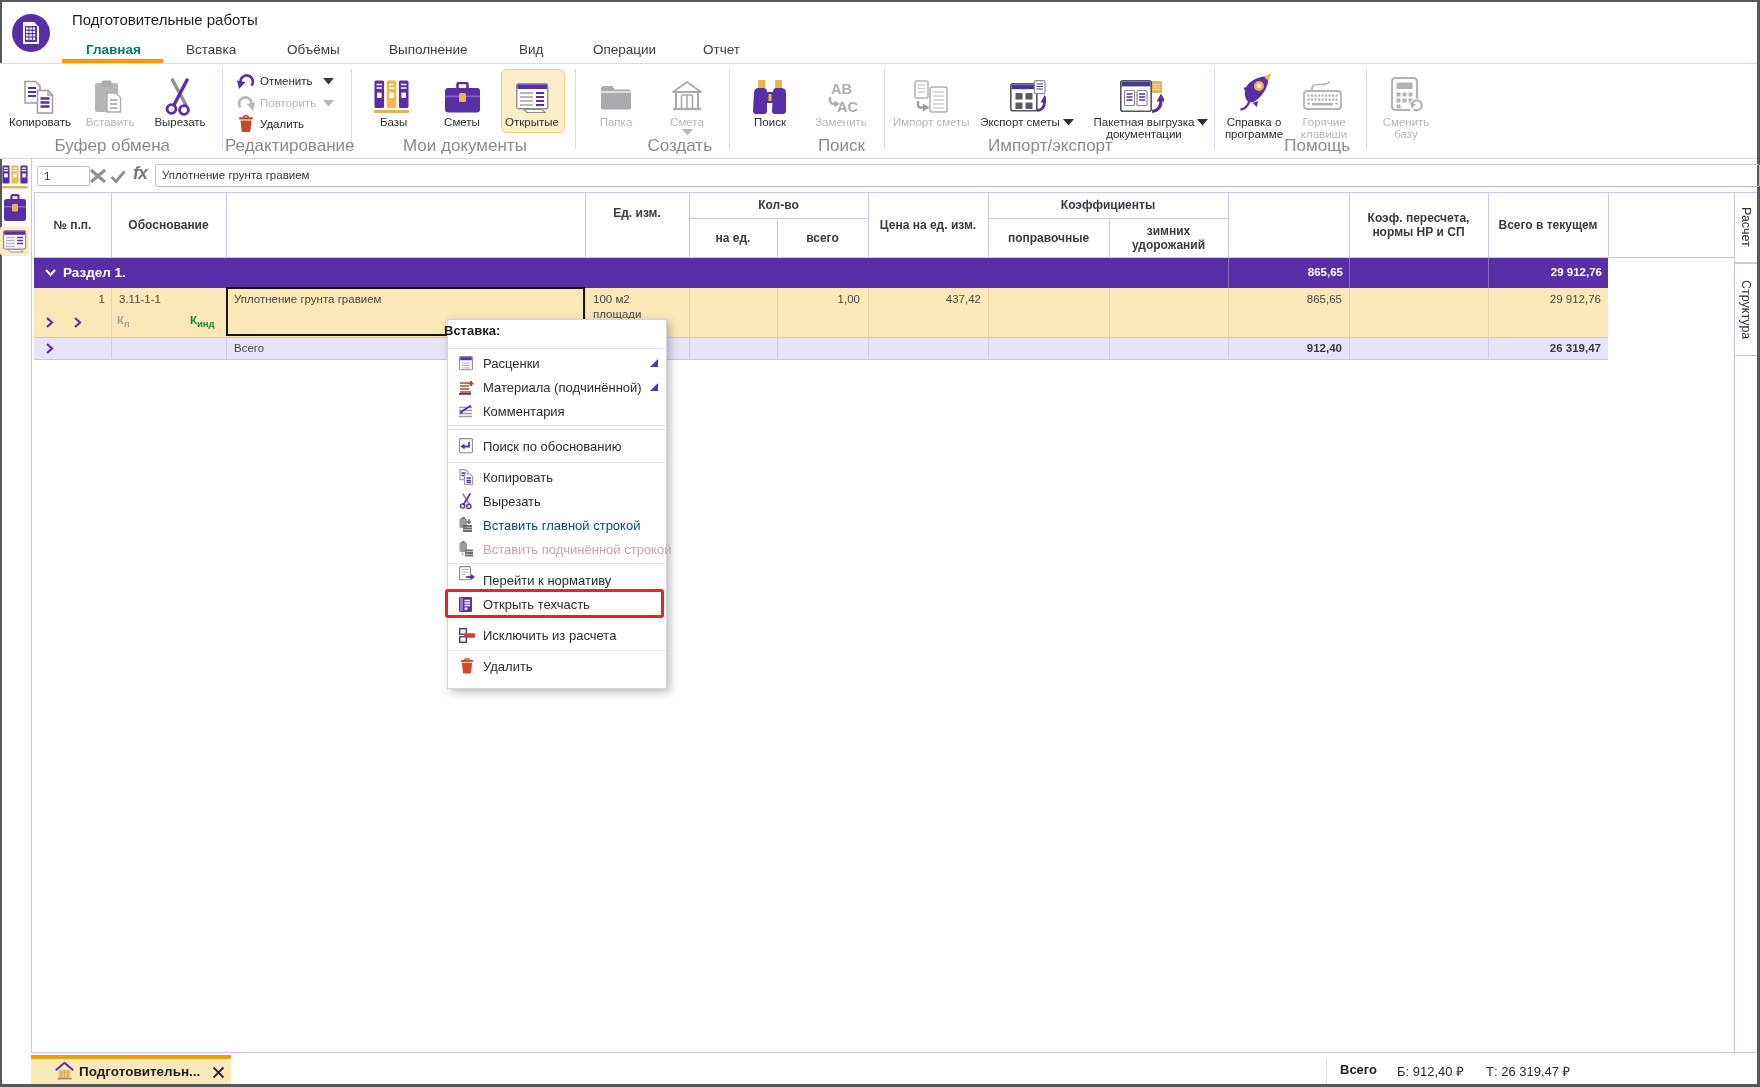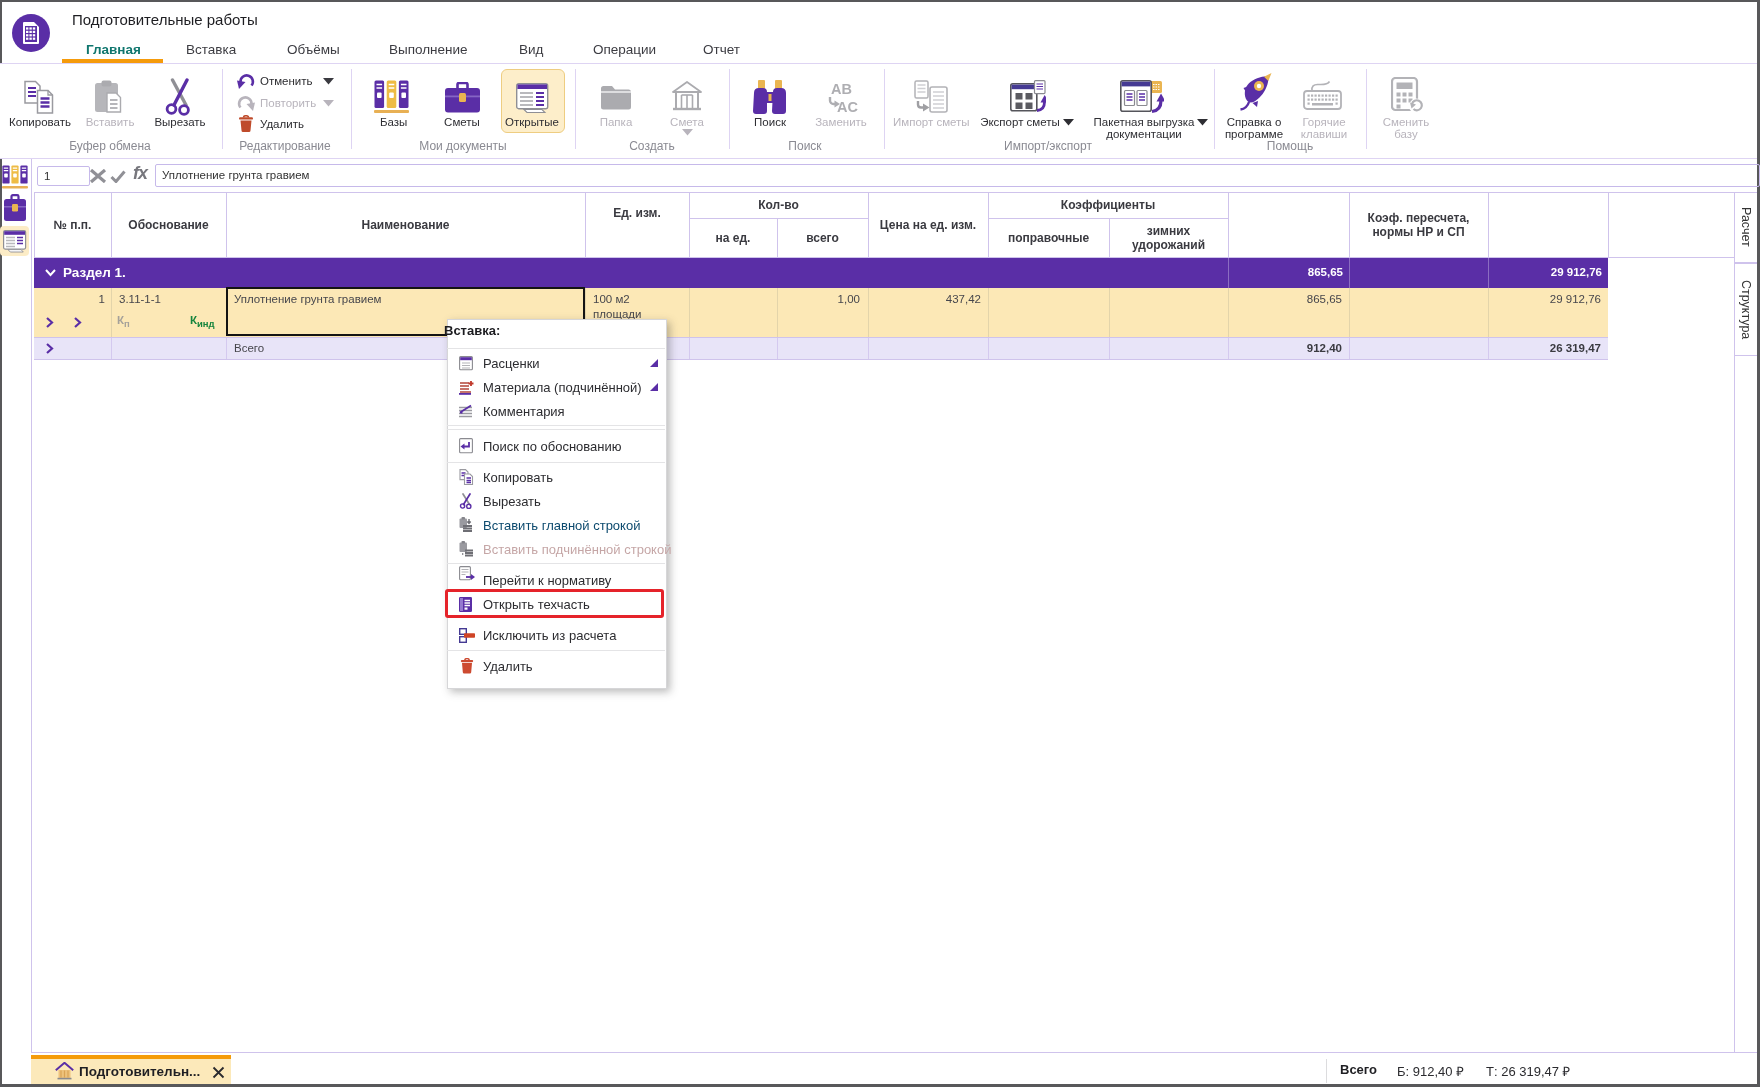--- a/index.html
+++ b/index.html
@@ -1,21 +1,21 @@
 <!DOCTYPE html>
 <html lang="ru"><head>
 <meta charset="utf-8">
 <style>
   html,body{margin:0;padding:0}
   #app{position:relative;width:1760px;height:1087px;background:#fff;
        font-family:"Liberation Sans",sans-serif;overflow:hidden;color:#323236}
   .a{position:absolute}
   .sepv{position:absolute;width:1px;background:#ded4f3}
   .lbl{position:absolute;font-size:11.5px;line-height:12px;color:#2e2e33;text-align:center;white-space:nowrap}
-  .glbl{position:absolute;font-size:12px;line-height:12px;color:#8a8a92;text-align:center;white-space:nowrap}
+  .glbl{position:absolute;font-size:17px;line-height:12px;color:#8a8a92;text-align:right;white-space:nowrap}
   .dis{color:#b8b4bc}
   .hcell{position:absolute;font-size:12px;font-weight:bold;color:#3a3a40;text-align:center;
          display:flex;align-items:center;justify-content:center;line-height:14px}
   .cell{position:absolute;font-size:11.5px;color:#46464c;line-height:15px}
   .num{text-align:right}
   .mitem{position:absolute;left:483px;font-size:13px;line-height:15px;color:#2c2c30;white-space:nowrap}
   .msep{position:absolute;left:447px;width:218px;height:1px;background:#e4e4e6}
 </style>
 </head>
 <body>
@@ -338,30 +338,30 @@
   <div class="a" style="left:868px;top:192px;width:1px;height:66px;background:#cfc3ec"></div>
   <div class="a" style="left:988px;top:192px;width:1px;height:66px;background:#cfc3ec"></div>
   <div class="a" style="left:1109px;top:218px;width:1px;height:40px;background:#cfc3ec"></div>
   <div class="a" style="left:1228px;top:192px;width:1px;height:66px;background:#cfc3ec"></div>
   <div class="a" style="left:1349px;top:192px;width:1px;height:66px;background:#cfc3ec"></div>
   <div class="a" style="left:1488px;top:192px;width:1px;height:66px;background:#cfc3ec"></div>
   <div class="a" style="left:1608px;top:192px;width:1px;height:66px;background:#cfc3ec"></div>
 
   <div class="hcell" style="left:34px;top:192px;width:77px;height:66px">№ п.п.</div>
   <div class="hcell" style="left:111px;top:192px;width:115px;height:66px">Обоснование</div>
-  <div class="hcell" style="left:226px;top:192px;width:359px;height:66px">Наименование</div>
   <div class="hcell" style="left:585px;top:180px;width:104px;height:66px">Ед. изм.</div>
   <div class="hcell" style="left:689px;top:192px;width:179px;height:26px">Кол-во</div>
   <div class="hcell" style="left:689px;top:218px;width:88px;height:40px">на ед.</div>
   <div class="hcell" style="left:777px;top:218px;width:91px;height:40px">всего</div>
   <div class="hcell" style="left:868px;top:192px;width:120px;height:66px">Цена на ед. изм.</div>
   <div class="hcell" style="left:988px;top:192px;width:240px;height:26px">Коэффициенты</div>
   <div class="hcell" style="left:988px;top:218px;width:121px;height:40px">поправочные</div>
   <div class="hcell" style="left:1109px;top:218px;width:119px;height:40px">зимних<br>удорожаний</div>
   <div class="hcell" style="left:1349px;top:192px;width:139px;height:66px">Коэф. пересчета,<br>нормы НР и СП</div>
+  <div class="hcell" style="left:1488px;top:192px;width:120px;height:66px">Всего в текущем</div>
 
   <div class="a" style="left:34px;top:258px;width:1574px;height:30px;background:#5a2ea6"></div>
   <div class="a" style="left:1228px;top:258px;width:1px;height:30px;background:rgba(255,255,255,.3)"></div>
   <div class="a" style="left:1349px;top:258px;width:1px;height:30px;background:rgba(255,255,255,.3)"></div>
   <div class="a" style="left:1488px;top:258px;width:1px;height:30px;background:rgba(255,255,255,.3)"></div>
   <svg class="a" style="left:44px;top:267px" width="13" height="11" viewBox="0 0 13 11">
     <path d="M2 3 L6.5 8 L11 3" fill="none" stroke="#fff" stroke-width="2"></path>
   </svg>
   <div class="a" style="left:63px;top:265px;font-size:13.5px;font-weight:bold;color:#fff">Раздел 1.</div>
   <div class="a num" style="left:1228px;top:266px;width:115px;font-size:11.5px;font-weight:bold;color:#fff">865,65</div>

